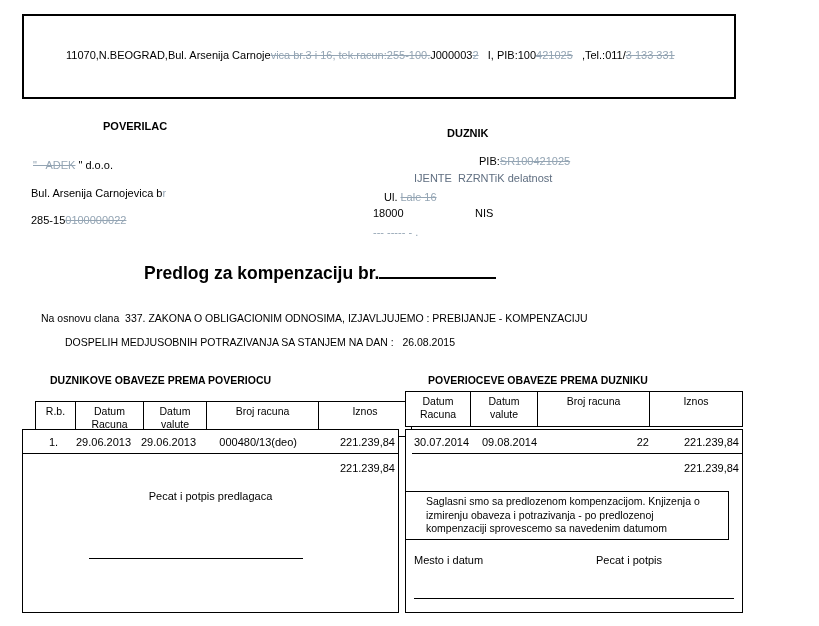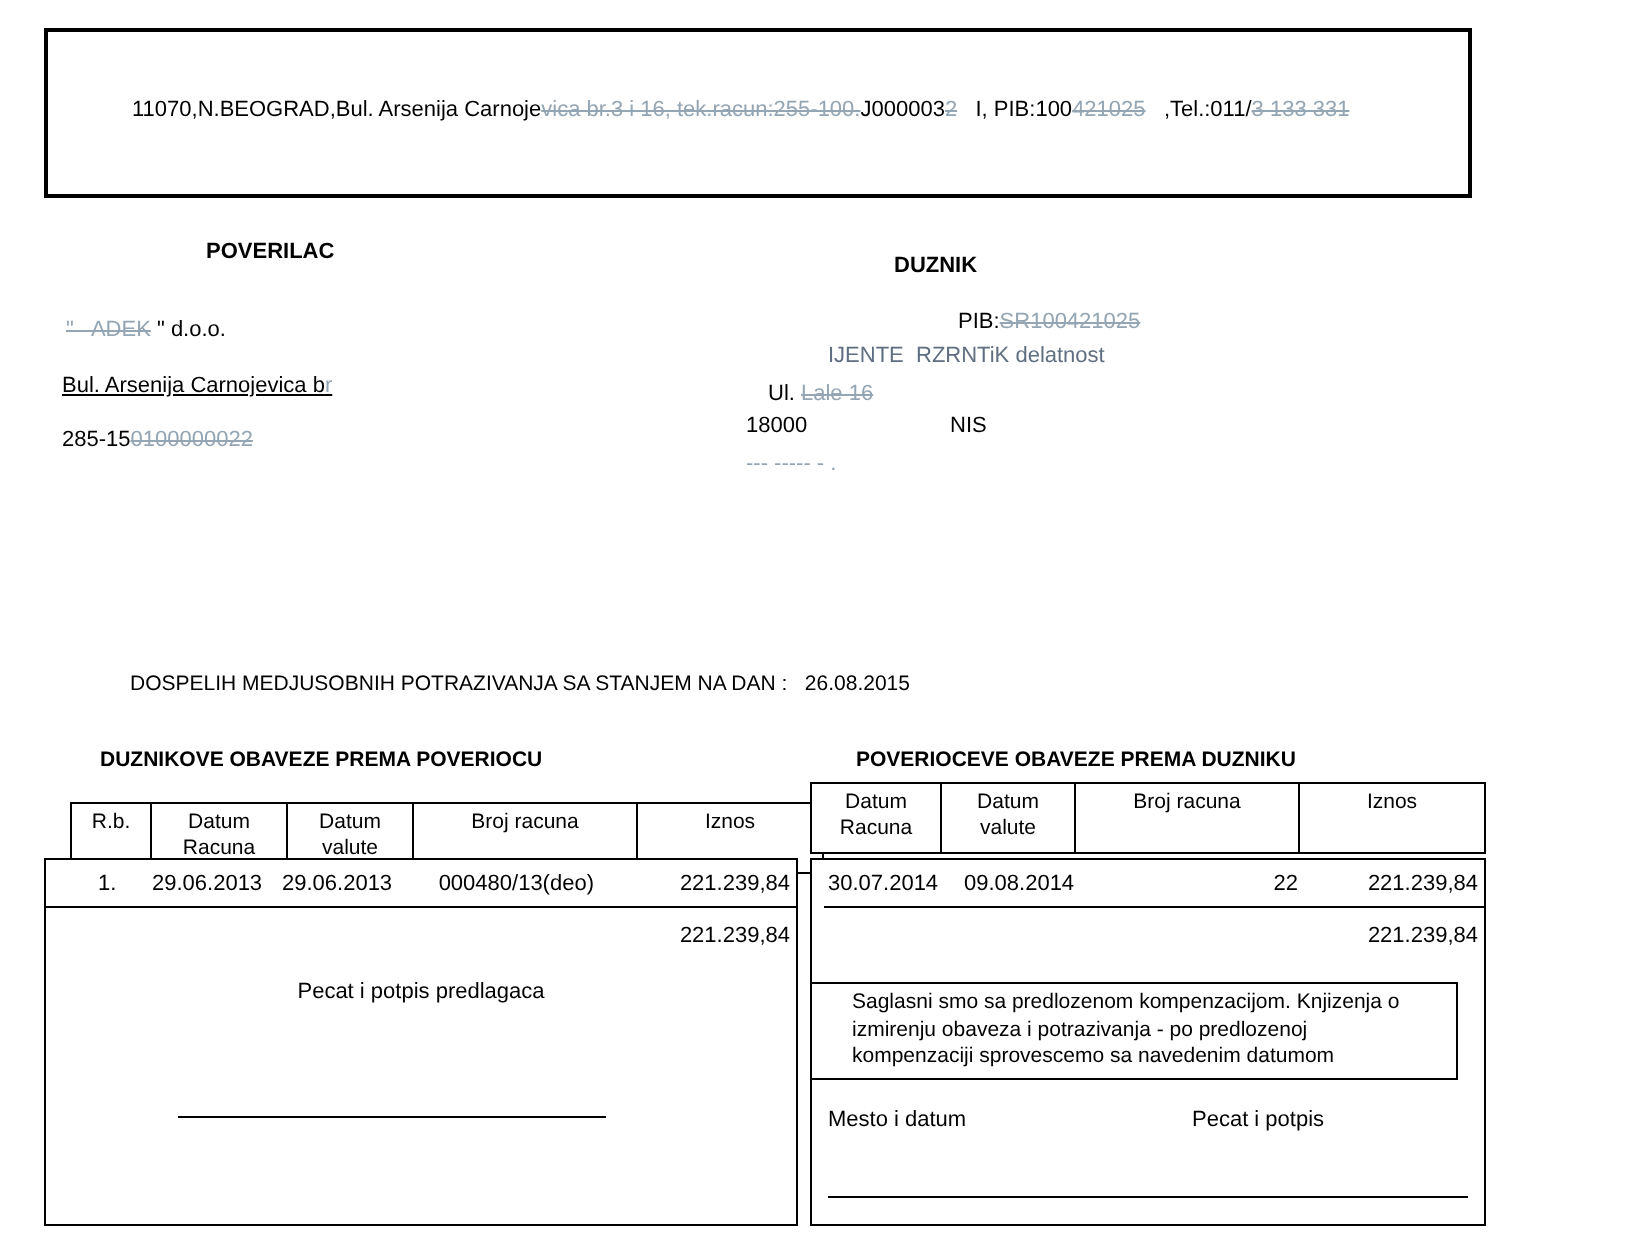--- a/index.html
+++ b/index.html
@@ -42,31 +42,33 @@
 <div class="page">
 
   <div class="abs letterhead-box">
     <div class="abs lh-line"><span>11070,N.BEOGRAD,Bul. Arsenija Carnoje</span><span class="faded struck">vica br.3 i 16, tek.racun:255-100.</span><span>J000003</span><span class="faded struck">2</span><span>   I, PIB:100</span><span class="faded struck">421025</span><span>   ,Tel.:011/</span><span class="faded struck">3 133 331</span></div>
   </div>
 
   <div class="abs b fs11" style="left:103px;top:120px;">POVERILAC</div>
   <div class="abs b fs11" style="left:447px;top:111px;margin-top:16px;">DUZNIK</div>
 
   <div class="abs fs11 pre" style="left:33px;top:159px;"><span class="faded struck">"   ADEK</span><span> " d.o.o.</span></div>
-  <div class="abs fs11 pre" style="left:31px;top:187px;text-decoration:underline;"><span>Bul. Arsenija Carnojevica b</span><span class="faded">r</span></div>
+  <div class="abs fs11 pre" style="left:31px;top:187px;"><span>Bul. Arsenija Carnojevica b</span><span class="faded">r</span></div>
   <div class="abs fs11 pre" style="left:31px;top:214px;"><span>285-15</span><span class="faded struck">0100000022</span></div>
 
   <div class="abs fs11 pre" style="left:479px;top:155px;"><span>PIB:</span><span class="faded struck">SR100421025</span></div>
   <div class="abs fs11 pre semi" style="left:414px;top:172px;">IJENTE  RZRNTiK delatnost</div>
   <div class="abs fs11 pre" style="left:384px;top:191px;"><span>Ul. </span><span class="faded struck">Lale 16</span></div>
   <div class="abs fs11" style="left:373px;top:207px;">18000</div>
   <div class="abs fs11" style="left:475px;top:207px;">NIS</div>
   <div class="abs fs11 pre faded" style="left:373px;top:226px;">--- ----- - .</div>
 
+  <div class="abs title"><span>Predlog za kompenzaciju br.</span><span class="blank"></span></div>
 
+  <div class="abs fs10 pre" style="left:41px;top:312px;">Na osnovu clana  337. ZAKONA O OBLIGACIONIM ODNOSIMA, IZJAVLJUJEMO : PREBIJANJE - KOMPENZACIJU</div>
   <div class="abs fs10 pre" style="left:45px;top:336px;padding-left:20px;">DOSPELIH MEDJUSOBNIH POTRAZIVANJA SA STANJEM NA DAN :   26.08.2015</div>
 
   <div class="abs b fs10" style="left:428px;top:374px;">POVERIOCEVE OBAVEZE PREMA DUZNIKU</div>
   <div class="abs b fs10" style="left:50px;top:374px;">DUZNIKOVE OBAVEZE PREMA POVERIOCU</div>
 
   <div class="abs tbl-head" style="left:35px;top:391px;width:377px;height:36px;margin-top:10px;">
     <div class="cell" style="width:40px;">R.b.</div>
     <div class="cell" style="width:68px;">Datum
 Racuna</div>
     <div class="cell" style="width:63px;">Datum

